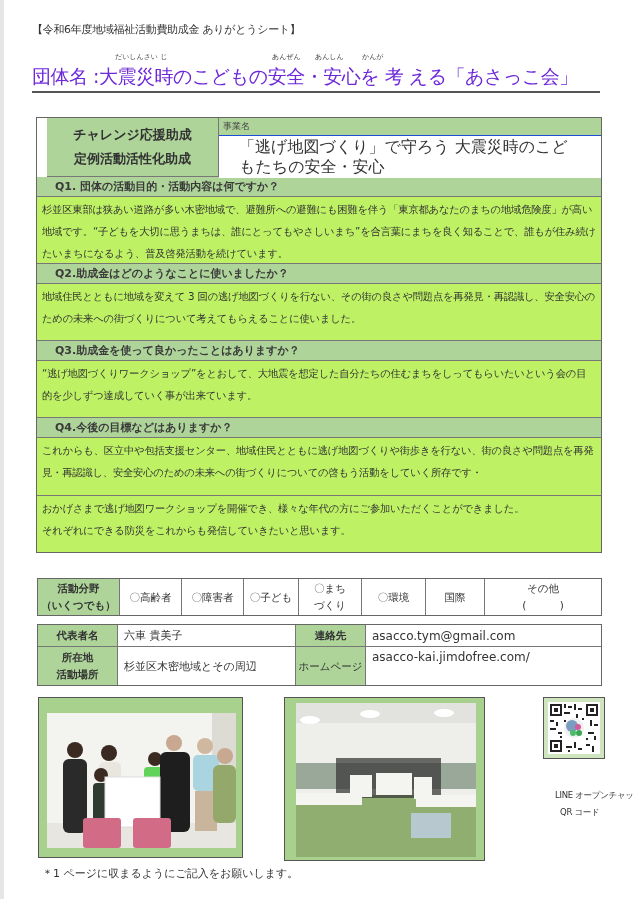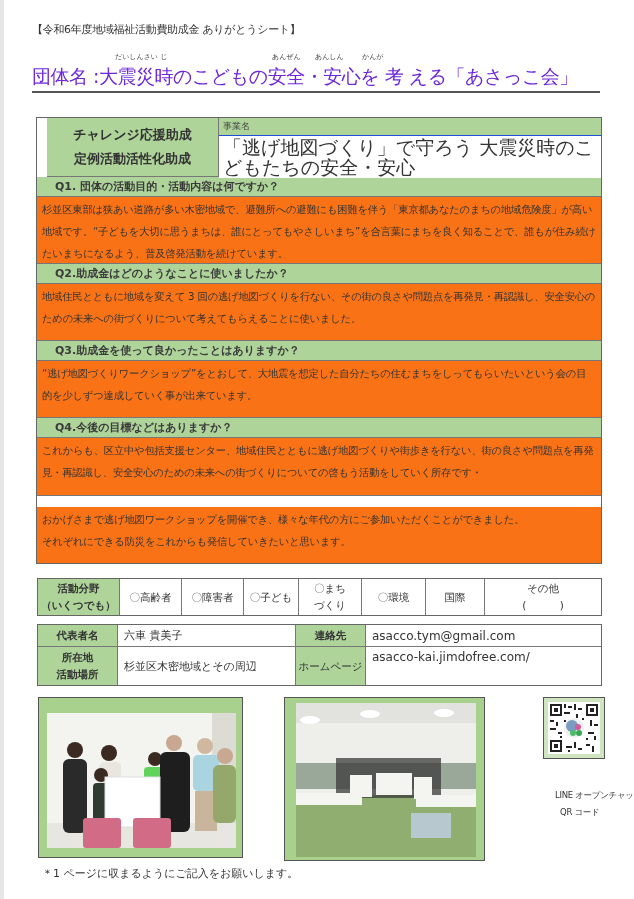--- a/index.html
+++ b/index.html
@@ -9,30 +9,30 @@
 
   .doc-header { position: absolute; left: 32px; top: 22px; font-size: 11px; letter-spacing: -0.3px; color: #333; }
 
   .title-wrap { position: absolute; left: 32px; top: 52px; width: 568px; }
   .ruby-row { position: relative; height: 12px; font-size: 7px; color: #444; }
   .ruby-row span { position: absolute; top: 0; white-space: nowrap; }
   .title { font-size: 19px; letter-spacing: -0.5px; color: #6d28d9; white-space: nowrap; border-bottom: 2px solid #555; padding-bottom: 1px; width: 568px; }
 
   .main-table { position: absolute; left: 36px; top: 117px; width: 566px; border: 1px solid #666; }
   .row { display: flex; border-bottom: 1px solid #777; }
-  .row:last-child { border-bottom: none; margin-top: 11px; }
+  .row:last-child { border-bottom: none; }
   .green { background: #a9d18e; background: #aed49a; }
   .top-row { height: 59px; margin-left: 10px; }
   .grant-cell { width: 172px; border-right: 1px solid #777; display: flex; flex-direction: column; justify-content: center; align-items: center; font-size: 13px; line-height: 24px; color: #333; font-weight: bold; }
   .project-cell { flex: 1; display: flex; flex-direction: column; }
   .project-label { height: 29px; font-size: 9px; padding-left: 4px; line-height: 17px; font-weight: normal; color: #444; border-bottom: 1px solid #1d4ed8; }
-  .project-name { flex: 1; background: #fff; font-size: 19px; line-height: 20px; padding: 1px 4px; color: #333; }
+  .project-name { flex: 1; background: #fff; font-size: 16px; line-height: 20px; padding: 1px 20px; color: #333; }
 
   .q-head { height: 20px; font-size: 11px; line-height: 20px; padding-left: 18px; font-weight: bold; color: #3a3a3a; }
-  .q-body { background: #f97316; font-size: 10.3px; line-height: 22px; padding: 1px 5px; color: #333; letter-spacing: -0.2px; }
+  .q-body { background: #bef264; font-size: 10.3px; line-height: 22px; padding: 1px 5px; color: #333; letter-spacing: -0.2px; }
 
   .field-table { position: absolute; left: 37px; top: 578px; width: 565px; height: 38px; border: 1px solid #666; display: flex; }
   .field-table > div { border-right: 1px solid #777; display: flex; flex-direction: column; justify-content: center; align-items: center; font-size: 10.5px; line-height: 17px; color: #333; text-align: center; }
   .field-table > div:last-child { border-right: none; }
 
   .contact-table { position: absolute; left: 37px; top: 624px; width: 565px; border: 1px solid #666; }
   .c-row { display: flex; border-bottom: 1px solid #777; }
   .c-row:last-child { border-bottom: none; }
   .c-label { width: 80px; border-right: 1px solid #777; font-size: 10.5px; display: flex; flex-direction: column; justify-content: center; align-items: center; line-height: 17px; color: #333; font-weight: bold; }
   .c-val { font-size: 11px; padding-left: 6px; border-right: 1px solid #777; display: flex; align-items: center; color: #333; }

